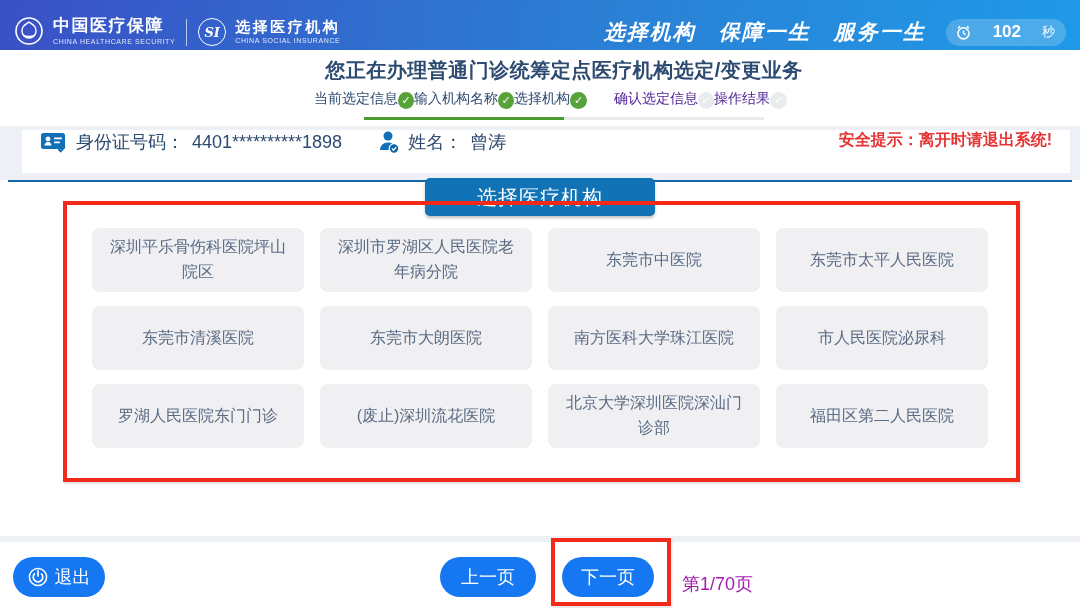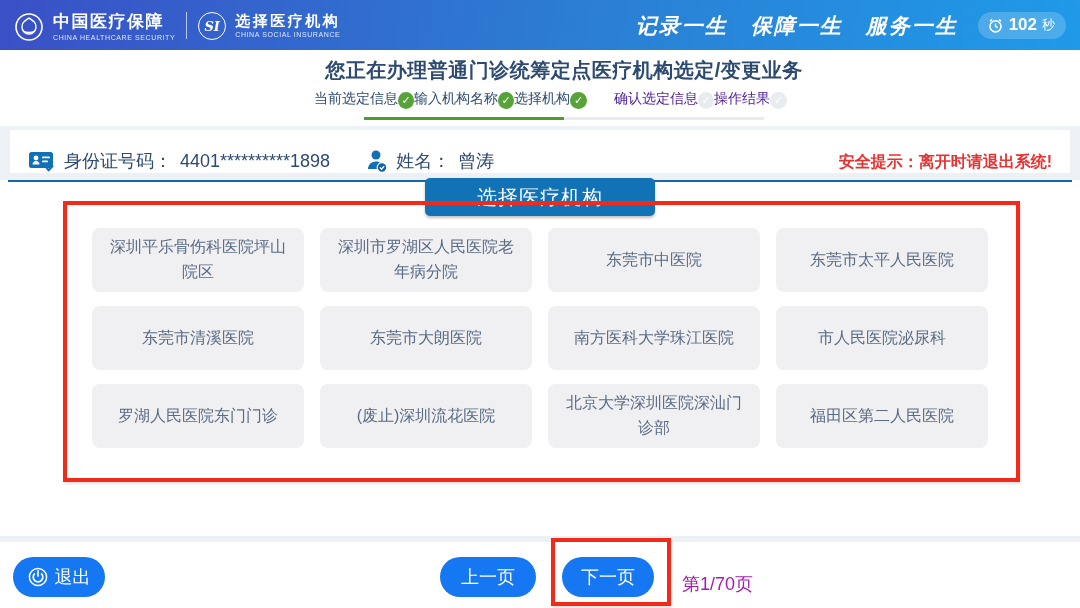--- a/index.html
+++ b/index.html
@@ -6,62 +6,62 @@
   body{
     width:1080px;height:608px;position:relative;overflow:hidden;
     background:#edf1f5;
     font-family:"Liberation Sans","DejaVu Sans",sans-serif;
     -webkit-font-smoothing:antialiased;
   }
   
   .header{
     position:absolute;top:0;left:0;width:1080px;height:50px;box-sizing:border-box;
     background:linear-gradient(100deg,#3a50c6 0%,#2b7fd4 55%,#1f9ae8 100%);
-    display:flex;align-items:flex-start;padding:12px 14px;color:#fff;
+    display:flex;align-items:flex-end;padding:4px 14px;color:#fff;
   }
   .logo-group{display:flex;align-items:center;gap:9px;}
   .logo-text{display:flex;flex-direction:column;line-height:1.1;}
   .logo-cn{font-size:17px;font-weight:bold;letter-spacing:1.5px;}
   .logo-cn.serif{font-family:"DejaVu Serif","Liberation Serif",serif;font-weight:bold;font-size:15px;letter-spacing:2.5px;}
   .logo-en{font-size:7px;letter-spacing:.6px;opacity:.85;margin-top:2px;white-space:nowrap;}
   .logo-divider{width:1px;height:27px;background:rgba(255,255,255,.65);margin:0 11px;}
   .si-emblem{
     width:26px;height:26px;border:1.5px solid #fff;border-radius:50%;
     display:flex;align-items:center;justify-content:center;
     font-family:"DejaVu Serif",serif;font-style:italic;font-weight:bold;font-size:13px;
   }
   .slogan{
     margin-left:auto;font-family:"DejaVu Serif","Liberation Serif",serif;
     font-style:italic;font-weight:bold;font-size:21px;letter-spacing:2px;white-space:pre;
   }
   .timer{
     margin-left:20px;background:rgba(255,255,255,.20);border-radius:15px;
-    padding:3px 11px 4px 9px;display:flex;align-items:center;gap:5px;font-size:17px;font-weight:bold;
+    padding:3px 11px 4px 9px;display:flex;align-items:center;gap:21px;font-size:17px;font-weight:bold;
   }
   .timer .unit{font-size:13px;font-weight:normal;}
   
   .subheader{position:absolute;top:50px;left:0;width:1080px;height:76px;background:#fff;text-align:center;padding-left:24px;}
   .biz-title{margin-top:7px;font-size:20px;font-weight:bold;color:var(--c-navy,#2d4a70);letter-spacing:.5px;}
   .steps{margin:3px auto 0;width:500px;display:flex;}
   .step{width:100px;position:relative;display:flex;align-items:center;}
   .step-label{font-size:14px;line-height:18px;color:var(--c-navy,#2d4a70);white-space:nowrap;z-index:1;}
   .step.todo .step-label{color:#4c1d95;}
   .dot{
     margin-top:5px;width:17px;height:17px;border-radius:50%;background:var(--c-green,#57a33a);
     color:#fff;font-size:11px;line-height:17px;text-align:center;font-weight:bold;z-index:1;
   }
   .step.todo .dot{background:#e9ecef;}
   .step:not(:first-child)::before{
     content:"";position:absolute;top:30px;left:-50px;width:100px;height:3px;background:#4f9c2e;
   }
   .step.todo:not(:first-child)::before{background:#e9ecef;}
   
   .idbar{
-    position:absolute;top:130px;left:10px;right:10px;height:43px;background:#fff;
-    display:flex;align-items:flex-end;padding:0 18px;box-sizing:border-box;
+    position:absolute;top:130px;left:22px;right:10px;height:43px;background:#fff;
+    display:flex;align-items:flex-start;padding:0 18px;box-sizing:border-box;
     color:var(--c-navy,#2d4a70);font-size:18px;
   }
   .idbar .field{display:flex;align-items:center;gap:8px;}
   .idbar .field + .field{margin-left:36px;}
   .security-tip{margin-left:auto;color:var(--c-red,#e53333);font-weight:bold;font-size:16px;}
   
   .panel{position:absolute;top:180px;left:0;width:1080px;height:356px;background:#fff;}
   .panel-topline{position:absolute;top:0;left:8px;right:8px;height:2px;background:#1568a8;}
   .tab{
     position:absolute;top:-2px;left:50%;transform:translateX(-50%);
@@ -117,21 +117,21 @@
     </div>
   </div>
   <div class="logo-divider"></div>
   <div class="logo-group">
     <div class="si-emblem">SI</div>
     <div class="logo-text">
       <span class="logo-cn serif">选择医疗机构</span>
       <span class="logo-en">CHINA SOCIAL INSURANCE</span>
     </div>
   </div>
-  <div class="slogan">记录一生　保障一生　服务一生</div>
+  <div class="slogan">选择机构　保障一生　服务一生</div>
   <div class="timer">
     <svg width="17" height="17" viewBox="0 0 20 20">
       <circle cx="10" cy="11" r="6.5" fill="none" stroke="#fff" stroke-width="1.8"></circle>
       <path d="M10 7.5V11l2.6 1.5" fill="none" stroke="#fff" stroke-width="1.6"></path>
       <path d="M3.5 5 6 2.8M16.5 5 14 2.8" stroke="#fff" stroke-width="1.8"></path>
     </svg>
     <span>102</span>
     <span class="unit">秒</span>
   </div>
 </div>

